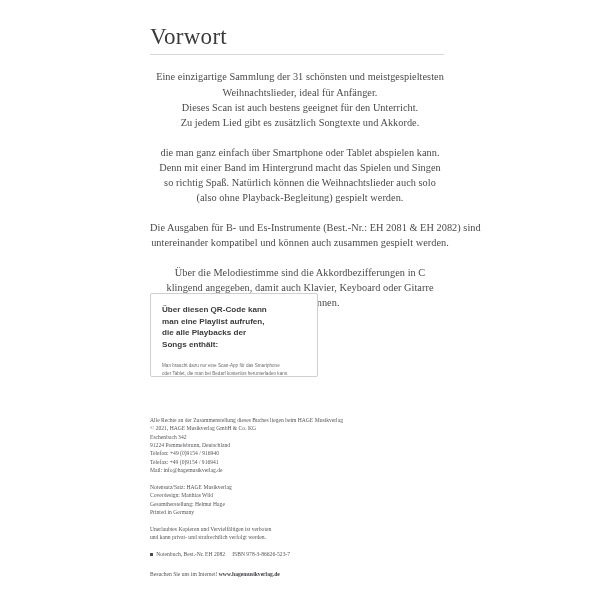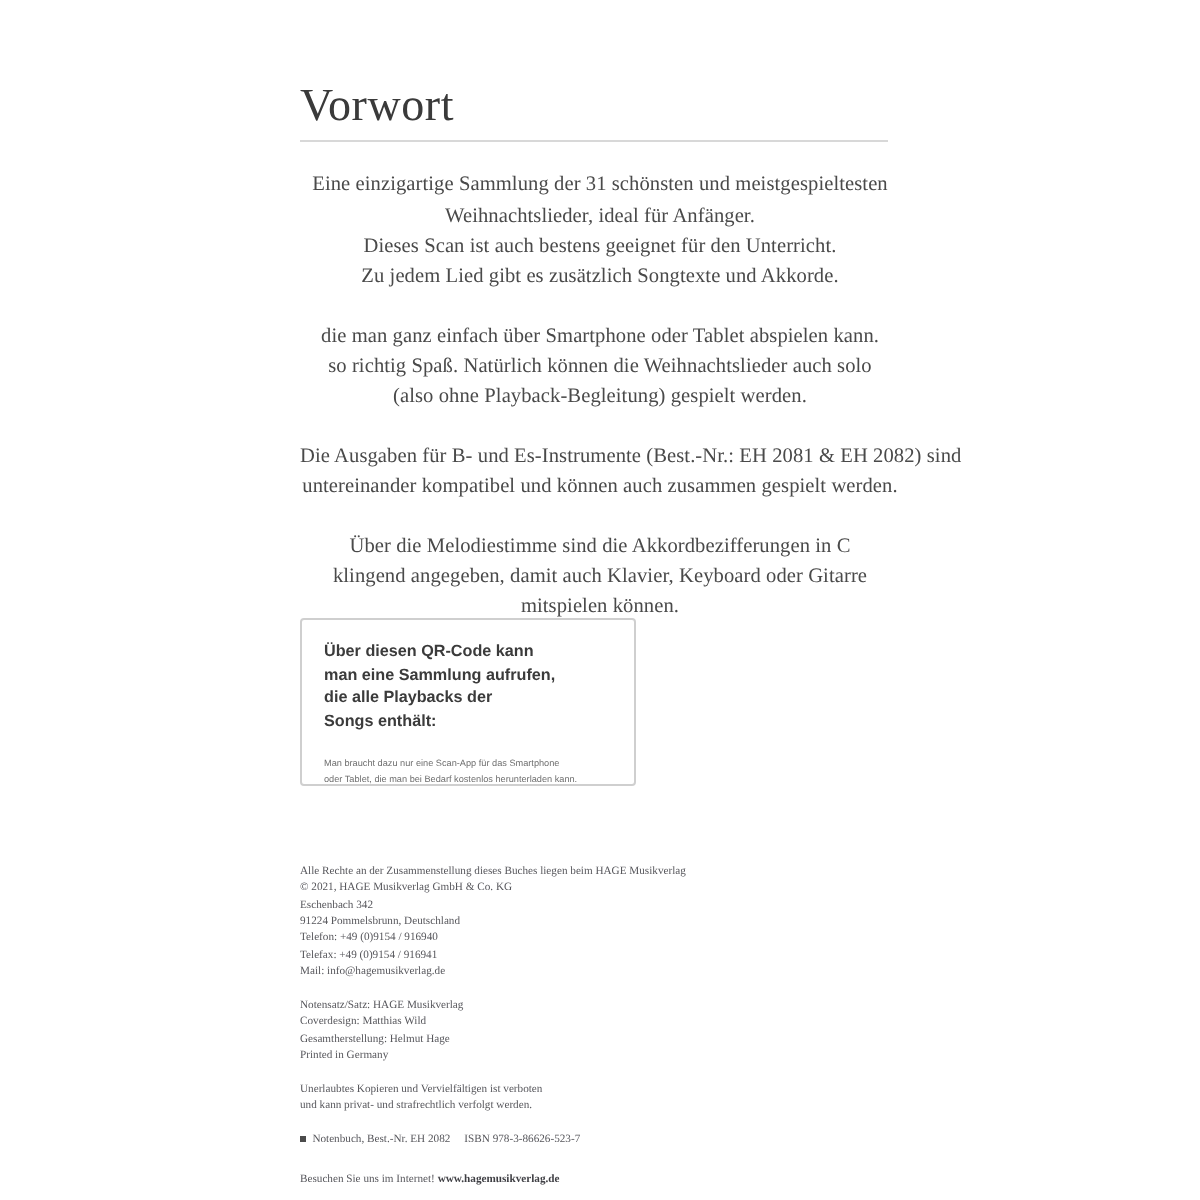--- a/index.html
+++ b/index.html
@@ -15,21 +15,21 @@
   }
   .page {
     position: relative;
     width: 600px;
     height: 600px;
     box-sizing: border-box;
   }
   .content {
     position: absolute;
     left: 150px;
-    top: 40px;
+    top: 24px;
     width: 300px;
   }
 
   
   .title {
     font-family: "Liberation Serif", serif;
     font-size: 23px;
     font-weight: normal;
     color: #3a3a3a;
     letter-spacing: 0.3px;
@@ -153,39 +153,40 @@
 
     <p class="para">
       <span class="ln">Eine einzigartige Sammlung der 31 schönsten und meistgespieltesten</span>
       <span class="ln">Weihnachtslieder, ideal für Anfänger.</span>
       <span class="ln">Dieses Scan ist auch bestens geeignet für den Unterricht.</span>
       <span class="ln">Zu jedem Lied gibt es zusätzlich Songtexte und Akkorde.</span>
     </p>
 
     <p class="para">
       <span class="ln">die man ganz einfach über Smartphone oder Tablet abspielen kann.</span>
+      <span class="ln">Denn mit einer Band im Hintergrund macht das Spielen und Singen</span>
       <span class="ln">so richtig Spaß. Natürlich können die Weihnachtslieder auch solo</span>
       <span class="ln">(also ohne Playback-Begleitung) gespielt werden.</span>
     </p>
 
     <p class="para">
       <span class="ln">Die Ausgaben für B- und Es-Instrumente (Best.-Nr.: EH 2081 &amp; EH 2082) sind</span>
       <span class="ln">untereinander kompatibel und können auch zusammen gespielt werden.</span>
     </p>
 
     <p class="para">
       <span class="ln">Über die Melodiestimme sind die Akkordbezifferungen in C</span>
       <span class="ln">klingend angegeben, damit auch Klavier, Keyboard oder Gitarre</span>
       <span class="ln">mitspielen können.</span>
     </p>
 
     <div class="qr-box">
       <p class="qr-head">
         <span class="ln">Über diesen QR-Code kann</span>
-        <span class="ln">man eine Sammlung aufrufen,</span>
+        <span class="ln">man eine Playlist aufrufen,</span>
         <span class="ln">die alle Playbacks der</span>
         <span class="ln">Songs enthält:</span>
       </p>
       <p class="qr-note">
         <span class="ln">Man braucht dazu nur eine Scan-App für das Smartphone</span>
         <span class="ln">oder Tablet, die man bei Bedarf kostenlos herunterladen kann.</span>
       </p>
     </div>
 
     <div class="imprint">

